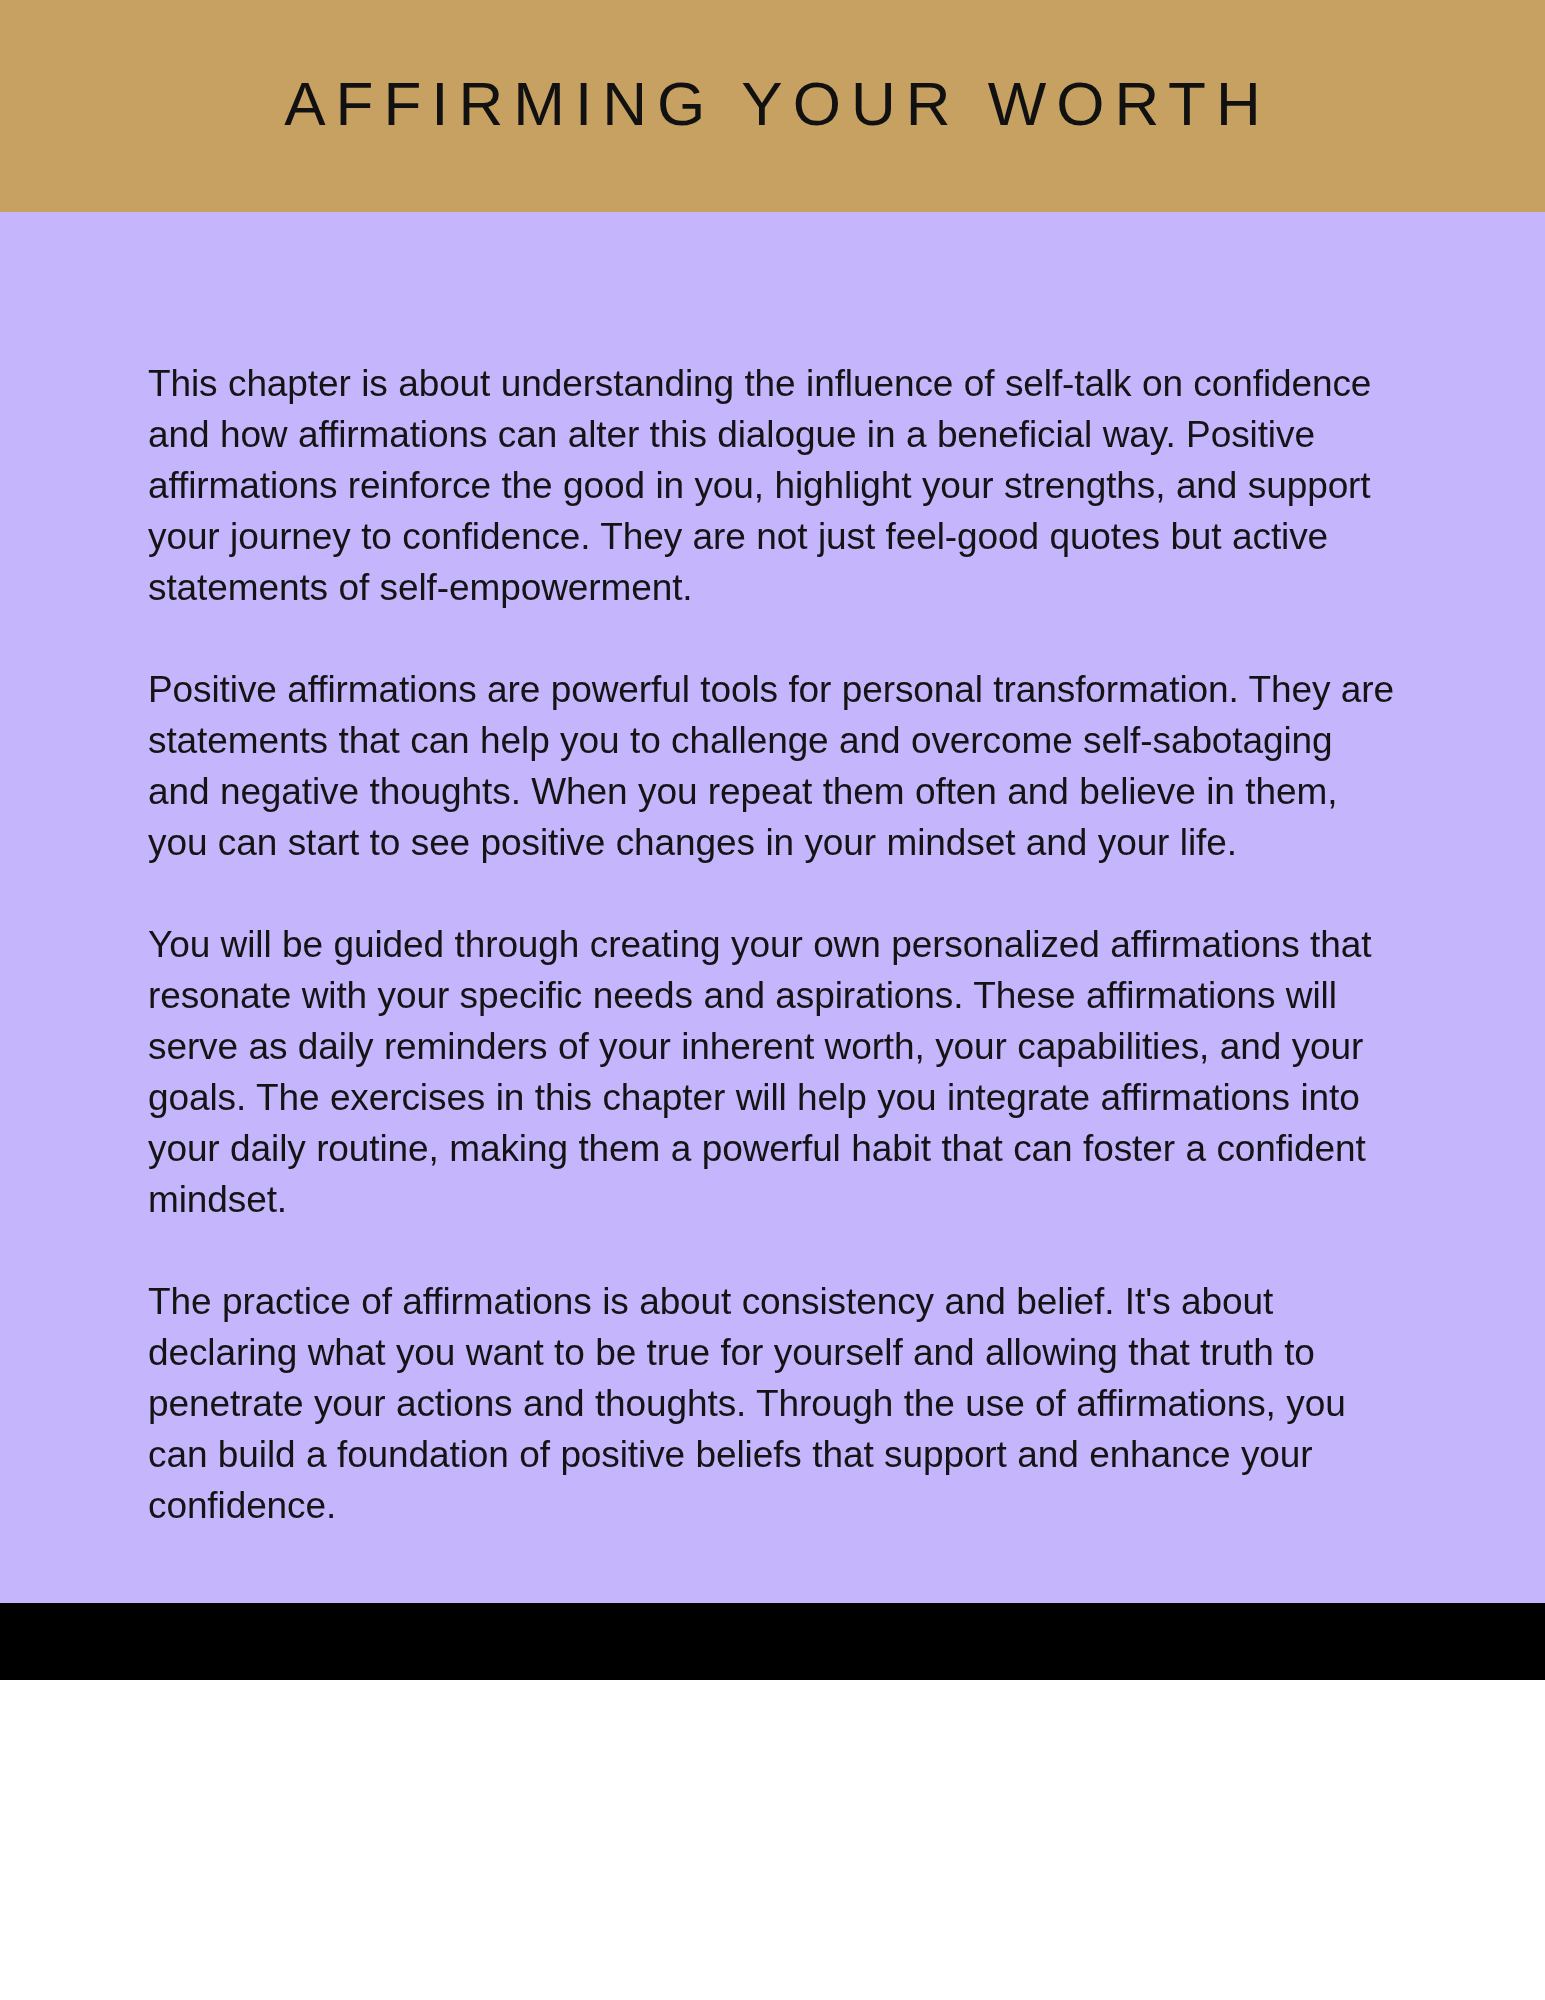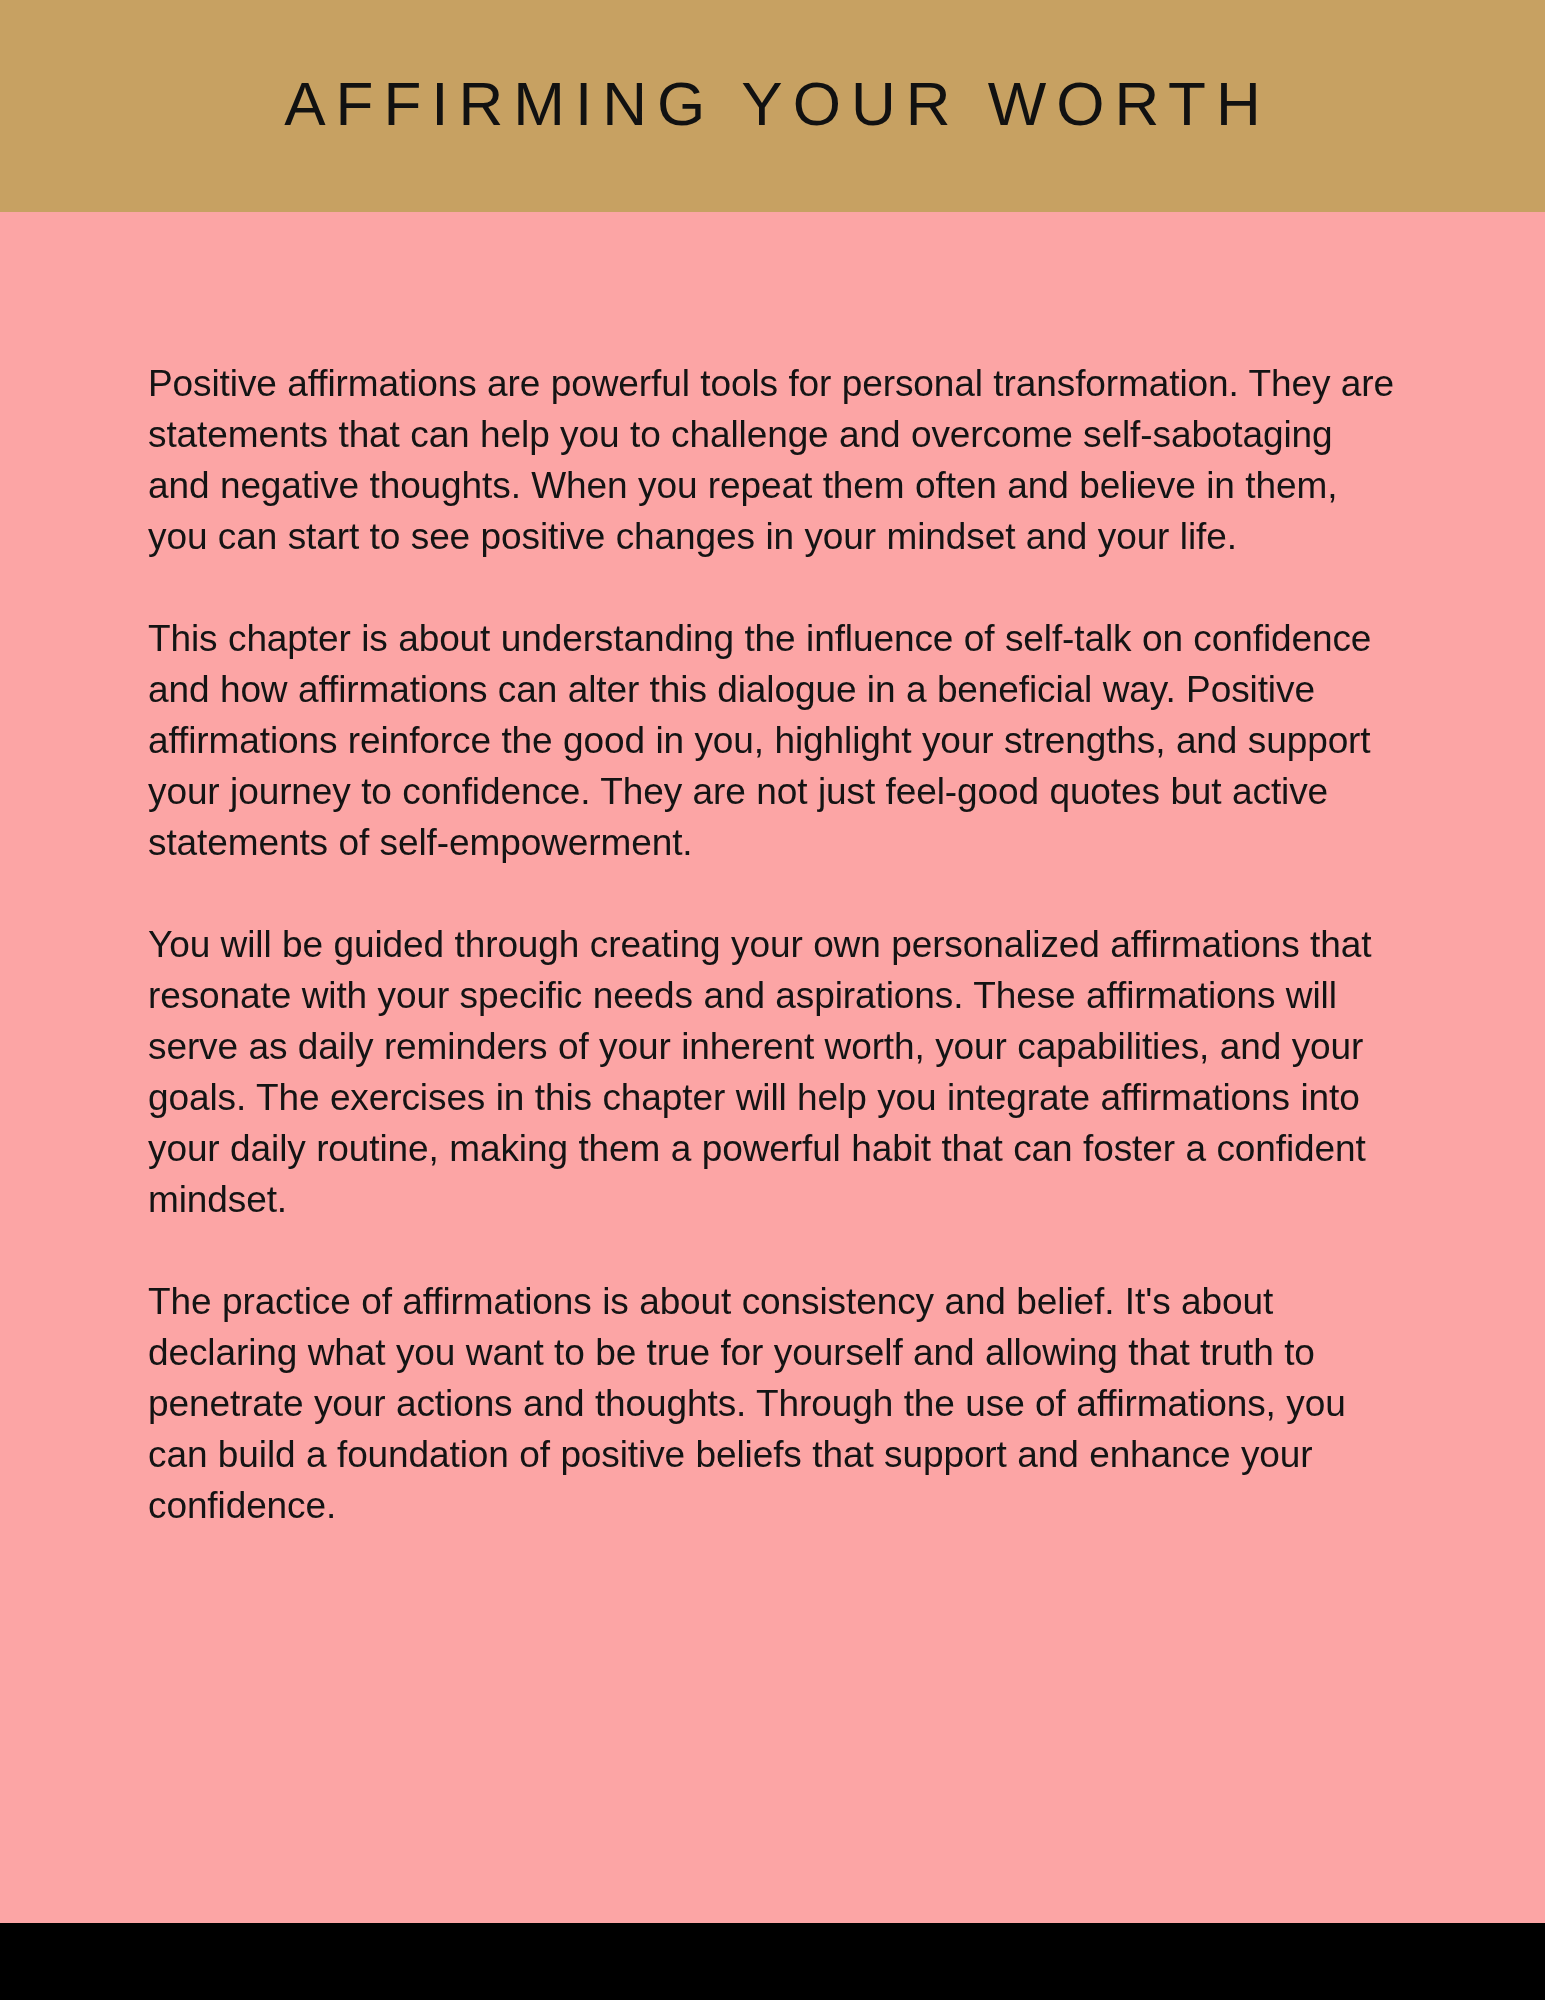--- a/index.html
+++ b/index.html
@@ -11,22 +11,22 @@
     height: 2000px;
     background: #ffffff;
     font-family: "Liberation Sans", sans-serif;
     overflow: hidden;
     position: relative;
   }
 
   .page {
     position: relative;
     width: 1545px;
-    height: 2000px;
-    background: #fca5a5;
+    height: 1680px;
+    background: #c4b5fd;
   }
 
   
   .header-band {
     position: absolute;
     left: 0;
     top: 0;
     width: 1545px;
     height: 212px;
     background: #c7a162;
@@ -84,21 +84,21 @@
 </head>
 <body>
 
 <div class="page">
 
   <div class="header-band">
     <div class="header-title">AFFIRMING YOUR WORTH</div>
   </div>
 
   <div class="content">
+    <p class="paragraph">This chapter is about understanding the influence of self-talk on confidence and how affirmations can alter this dialogue in a beneficial way. Positive affirmations reinforce the good in you, highlight your strengths, and support your journey to confidence. They are not just feel-good quotes but active statements of self-empowerment.</p>
     <p class="paragraph">Positive affirmations are powerful tools for personal transformation. They are statements that can help you to challenge and overcome self-sabotaging and negative thoughts. When you repeat them often and believe in them, you can start to see positive changes in your mindset and your life.</p>
-    <p class="paragraph">This chapter is about understanding the influence of self-talk on confidence and how affirmations can alter this dialogue in a beneficial way. Positive affirmations reinforce the good in you, highlight your strengths, and support your journey to confidence. They are not just feel-good quotes but active statements of self-empowerment.</p>
     <p class="paragraph">You will be guided through creating your own personalized affirmations that resonate with your specific needs and aspirations. These affirmations will serve as daily reminders of your inherent worth, your capabilities, and your goals. The exercises in this chapter will help you integrate affirmations into your daily routine, making them a powerful habit that can foster a confident mindset.</p>
     <p class="paragraph">The practice of affirmations is about consistency and belief. It's about declaring what you want to be true for yourself and allowing that truth to penetrate your actions and thoughts. Through the use of affirmations, you can build a foundation of positive beliefs that support and enhance your confidence.</p>
   </div>
 
   <div class="footer-bar"></div>
 
 </div>
 
 </body></html>

